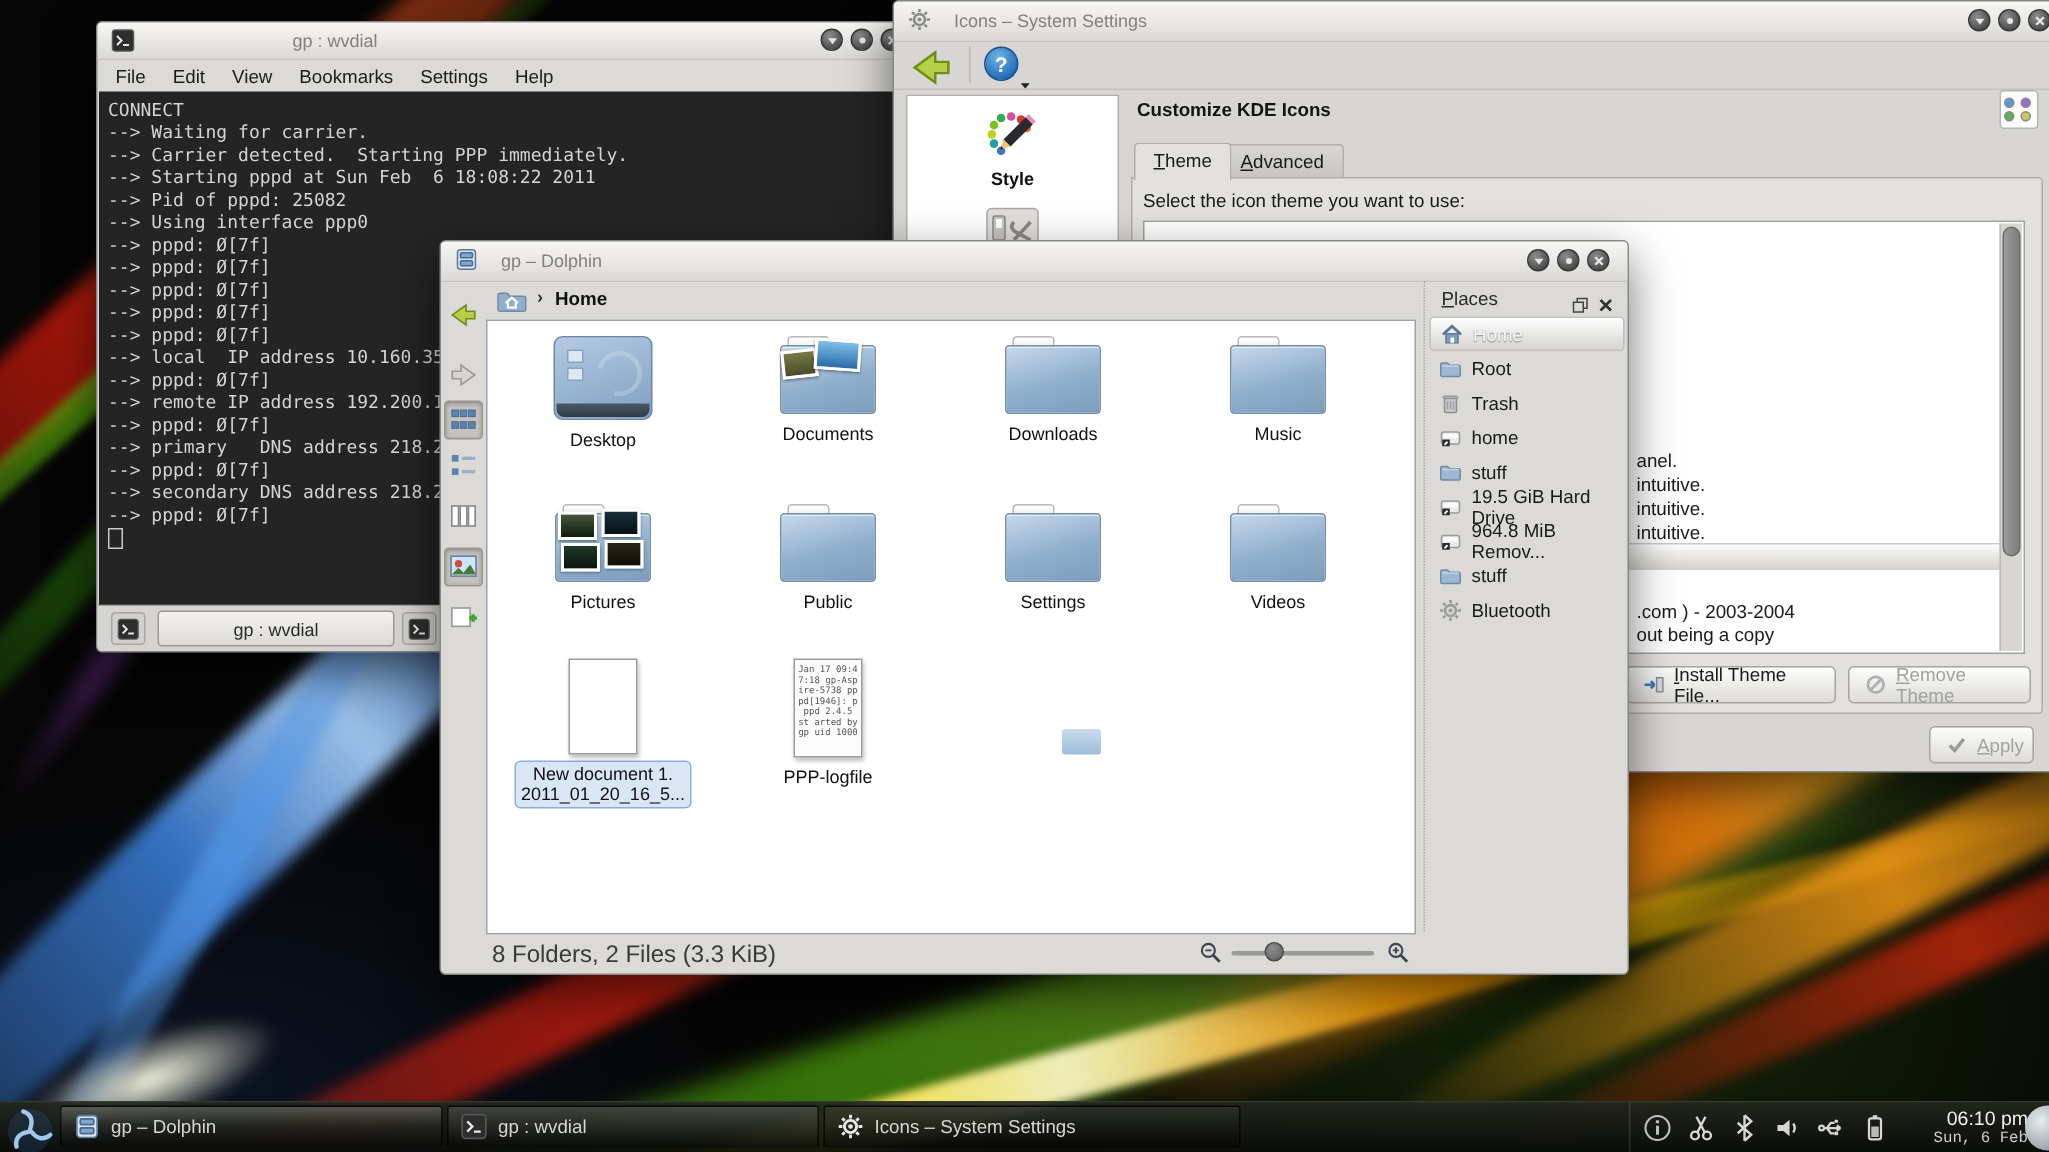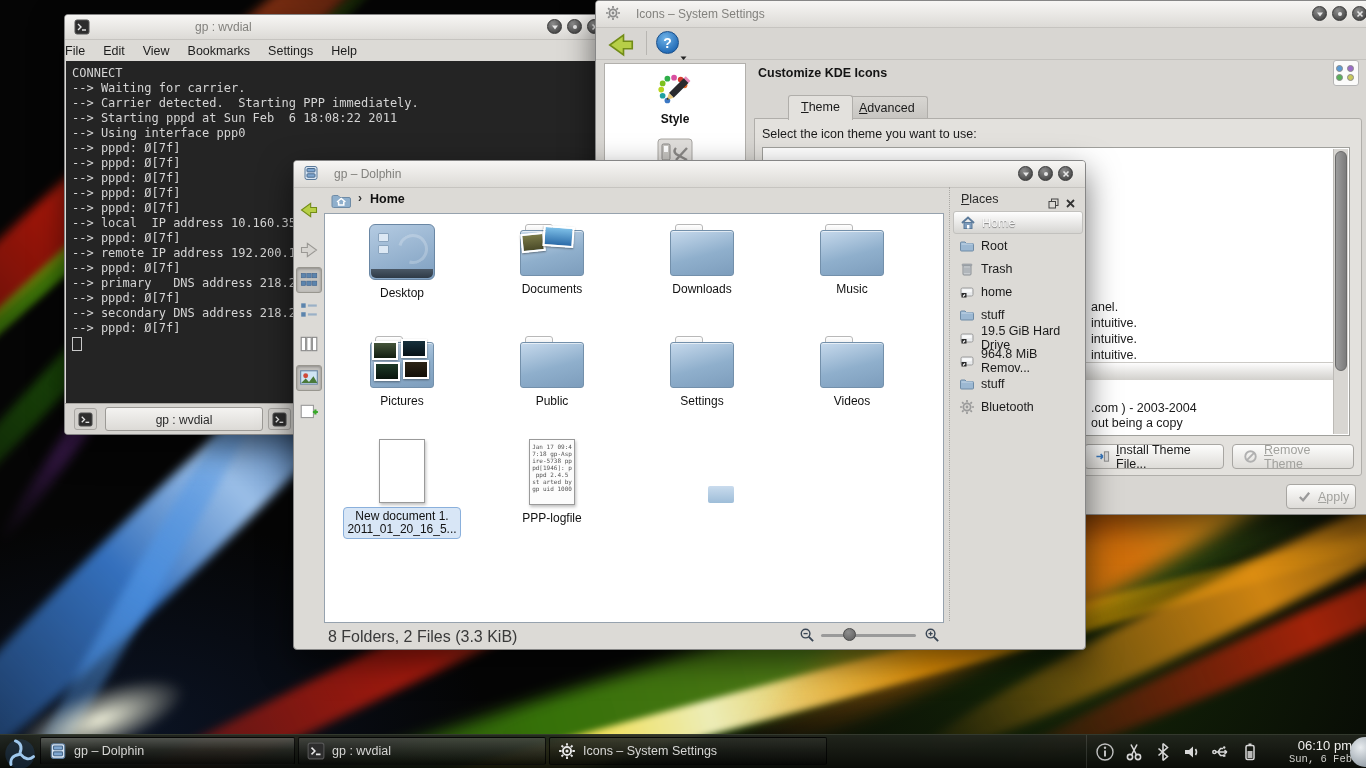--- a/index.html
+++ b/index.html
@@ -29,21 +29,21 @@
   .wtitle{position:absolute;top:5px;font-size:12px;color:#82817d;white-space:nowrap;}
   .wbtns{position:absolute;top:4px;display:flex;gap:5px;}
   .wbtn{width:15px;height:15px;border-radius:50%;background:radial-gradient(circle at 38% 30%,#8d8d8d,#4b4b4b 75%);border:1px solid #383838;box-sizing:border-box;display:flex;align-items:center;justify-content:center;}
   .wbtn svg{width:8px;height:8px;}
   .u1{display:inline-block;}
   .u1::first-letter{text-decoration:underline;}
   
   #terminal{left:64px;top:14px;width:536px;height:421px;z-index:10;}
   #terminal .wtitle{left:130px;}
   #terminal .wbtns{left:482px;}
-  #term-menu{height:22px;display:flex;gap:18px;align-items:center;font-size:12.5px;color:#1c1c1c;}
+  #term-menu{height:22px;display:flex;gap:18px;align-items:center;padding-left:12px;font-size:12.5px;color:#1c1c1c;}
   #term-body{position:absolute;left:1px;right:1px;top:46px;height:345px;background:#242424;padding:5px 0 0 6px;box-sizing:border-box;overflow:hidden;font-family:"DejaVu Sans Mono",monospace;font-size:12px;line-height:15px;color:#d4d4d4;}
   .tline{white-space:pre;}
   .tcursor{width:8px;height:12px;border:1px solid #c8c8c8;margin-top:1px;}
   #term-tabs{position:absolute;left:0;right:0;bottom:0;height:30px;background:#d6d4d0;border-top:1px solid #a8a6a2;border-radius:0 0 3px 3px;}
   .ttab-btn{position:absolute;top:4px;width:23px;height:22px;background:#d2d0cc;border:1px solid #a8a6a2;border-radius:3px;display:flex;align-items:center;justify-content:center;box-sizing:border-box;}
   .ttab-btn svg{width:15px;height:15px;}
   .ttab-btn.left{left:9px;} .ttab-btn.right{left:203px;}
   #term-tab{position:absolute;left:40px;top:3px;width:158px;height:24px;background:linear-gradient(#f4f3f1,#dcdad6);border:1px solid #9c9a96;border-radius:3px;text-align:center;line-height:24px;font-size:12px;color:#2a2a2a;box-sizing:border-box;}
   
   #syssettings{left:595px;top:0;width:780px;height:515px;z-index:20;background:#d8d6d2;}
@@ -56,21 +56,21 @@
   #ss-help{position:absolute;left:60px;top:4px;width:23px;height:23px;border-radius:50%;background:radial-gradient(circle at 40% 30%,#6fb3e8,#1f68b4 78%);border:1px solid #1a4f8a;color:#fff;font-weight:bold;font-size:14px;text-align:center;line-height:22px;box-sizing:border-box;}
   #ss-help-caret{position:absolute;left:84px;top:20px;width:7px;height:5px;}
   #ss-content{position:absolute;top:58px;left:0;right:0;bottom:0;}
   #ss-sidebar{position:absolute;left:8px;top:4px;width:140px;bottom:8px;background:#fff;border:1px solid #b2b0ac;text-align:center;}
   #style-icon{width:38px;height:38px;margin:8px auto 0;}
   #style-label{font-size:12px;font-weight:bold;color:#111;margin-top:2px;}
   #hw-icon{width:36px;height:32px;margin:12px auto 0;}
   #ss-heading{position:absolute;left:162px;top:7px;font-size:12.5px;font-weight:bold;color:#141414;text-align:center;}
   #overview-btn{position:absolute;left:737px;top:1px;width:26px;height:26px;background:#fbfbfa;border:1px solid #b5b5b5;border-radius:3px;box-sizing:border-box;display:grid;grid-template-columns:9px 9px;gap:2px;place-content:center;}
   #overview-btn i{width:7px;height:7px;border-radius:50%;border:1px solid #8a8a8a;box-sizing:border-box;}
-  .tab{position:absolute;height:23px;font-size:12.5px;padding:0 12px;line-height:23px;border:1px solid #b0aeaa;border-bottom:none;border-radius:3px 3px 0 0;color:#1a1a1a;margin-left:32px;}
+  .tab{position:absolute;height:23px;font-size:12.5px;padding:0 12px;line-height:23px;border:1px solid #b0aeaa;border-bottom:none;border-radius:3px 3px 0 0;color:#1a1a1a;}
   #tab-theme{left:160px;top:36px;background:#e3e1dd;z-index:3;height:24px;}
   #tab-advanced{left:218px;top:37px;background:linear-gradient(#d8d6d2,#c6c4c0);}
   #tab-frame{position:absolute;left:158px;top:59px;width:606px;height:356px;border:1px solid #b0aeaa;border-radius:0 3px 3px 3px;background:#e3e1dd;}
   #ss-select-label{position:absolute;left:166px;top:68px;font-size:12.5px;color:#1a1a1a;}
   #theme-list{position:absolute;left:166px;top:88px;width:588px;height:289px;background:#fff;border:1px solid #a0a09c;box-sizing:border-box;}
   #frag-list{position:absolute;left:328px;top:151px;font-size:12.5px;line-height:16px;color:#1a1a1a;}
   #list-highlight{position:absolute;left:1px;right:15px;top:214px;height:17px;background:linear-gradient(#fdfdfd,#d2d0cc);border-top:1px solid #cccac6;}
   #frag-desc{position:absolute;left:328px;top:253px;font-size:12.5px;line-height:15px;color:#1a1a1a;}
   #list-scrollbar{position:absolute;right:1px;top:1px;bottom:1px;width:14px;background:#d8d6d2;border-left:1px solid #bcbab6;}
   #list-thumb{position:absolute;left:1px;right:1px;top:2px;height:218px;background:linear-gradient(90deg,#9c9c9c,#7c7c7c);border:1px solid #6a6a6a;border-radius:6px;}
@@ -199,20 +199,21 @@
         <span class="menu-item">View</span>
         <span class="menu-item">Bookmarks</span>
         <span class="menu-item">Settings</span>
         <span class="menu-item">Help</span>
       </div>
     <div id="term-body">
         <div class="tline">CONNECT</div>
         <div class="tline">--&gt; Waiting for carrier.</div>
         <div class="tline">--&gt; Carrier detected.  Starting PPP immediately.</div>
         <div class="tline">--&gt; Starting pppd at Sun Feb  6 18:08:22 2011</div>
+        <div class="tline">--&gt; Pid of pppd: 25082</div>
         <div class="tline">--&gt; Using interface ppp0</div>
         <div class="tline">--&gt; pppd: Ø[7f]</div>
         <div class="tline">--&gt; pppd: Ø[7f]</div>
         <div class="tline">--&gt; pppd: Ø[7f]</div>
         <div class="tline">--&gt; pppd: Ø[7f]</div>
         <div class="tline">--&gt; pppd: Ø[7f]</div>
         <div class="tline">--&gt; local  IP address 10.160.35.</div>
         <div class="tline">--&gt; pppd: Ø[7f]</div>
         <div class="tline">--&gt; remote IP address 192.200.1.</div>
         <div class="tline">--&gt; pppd: Ø[7f]</div>

